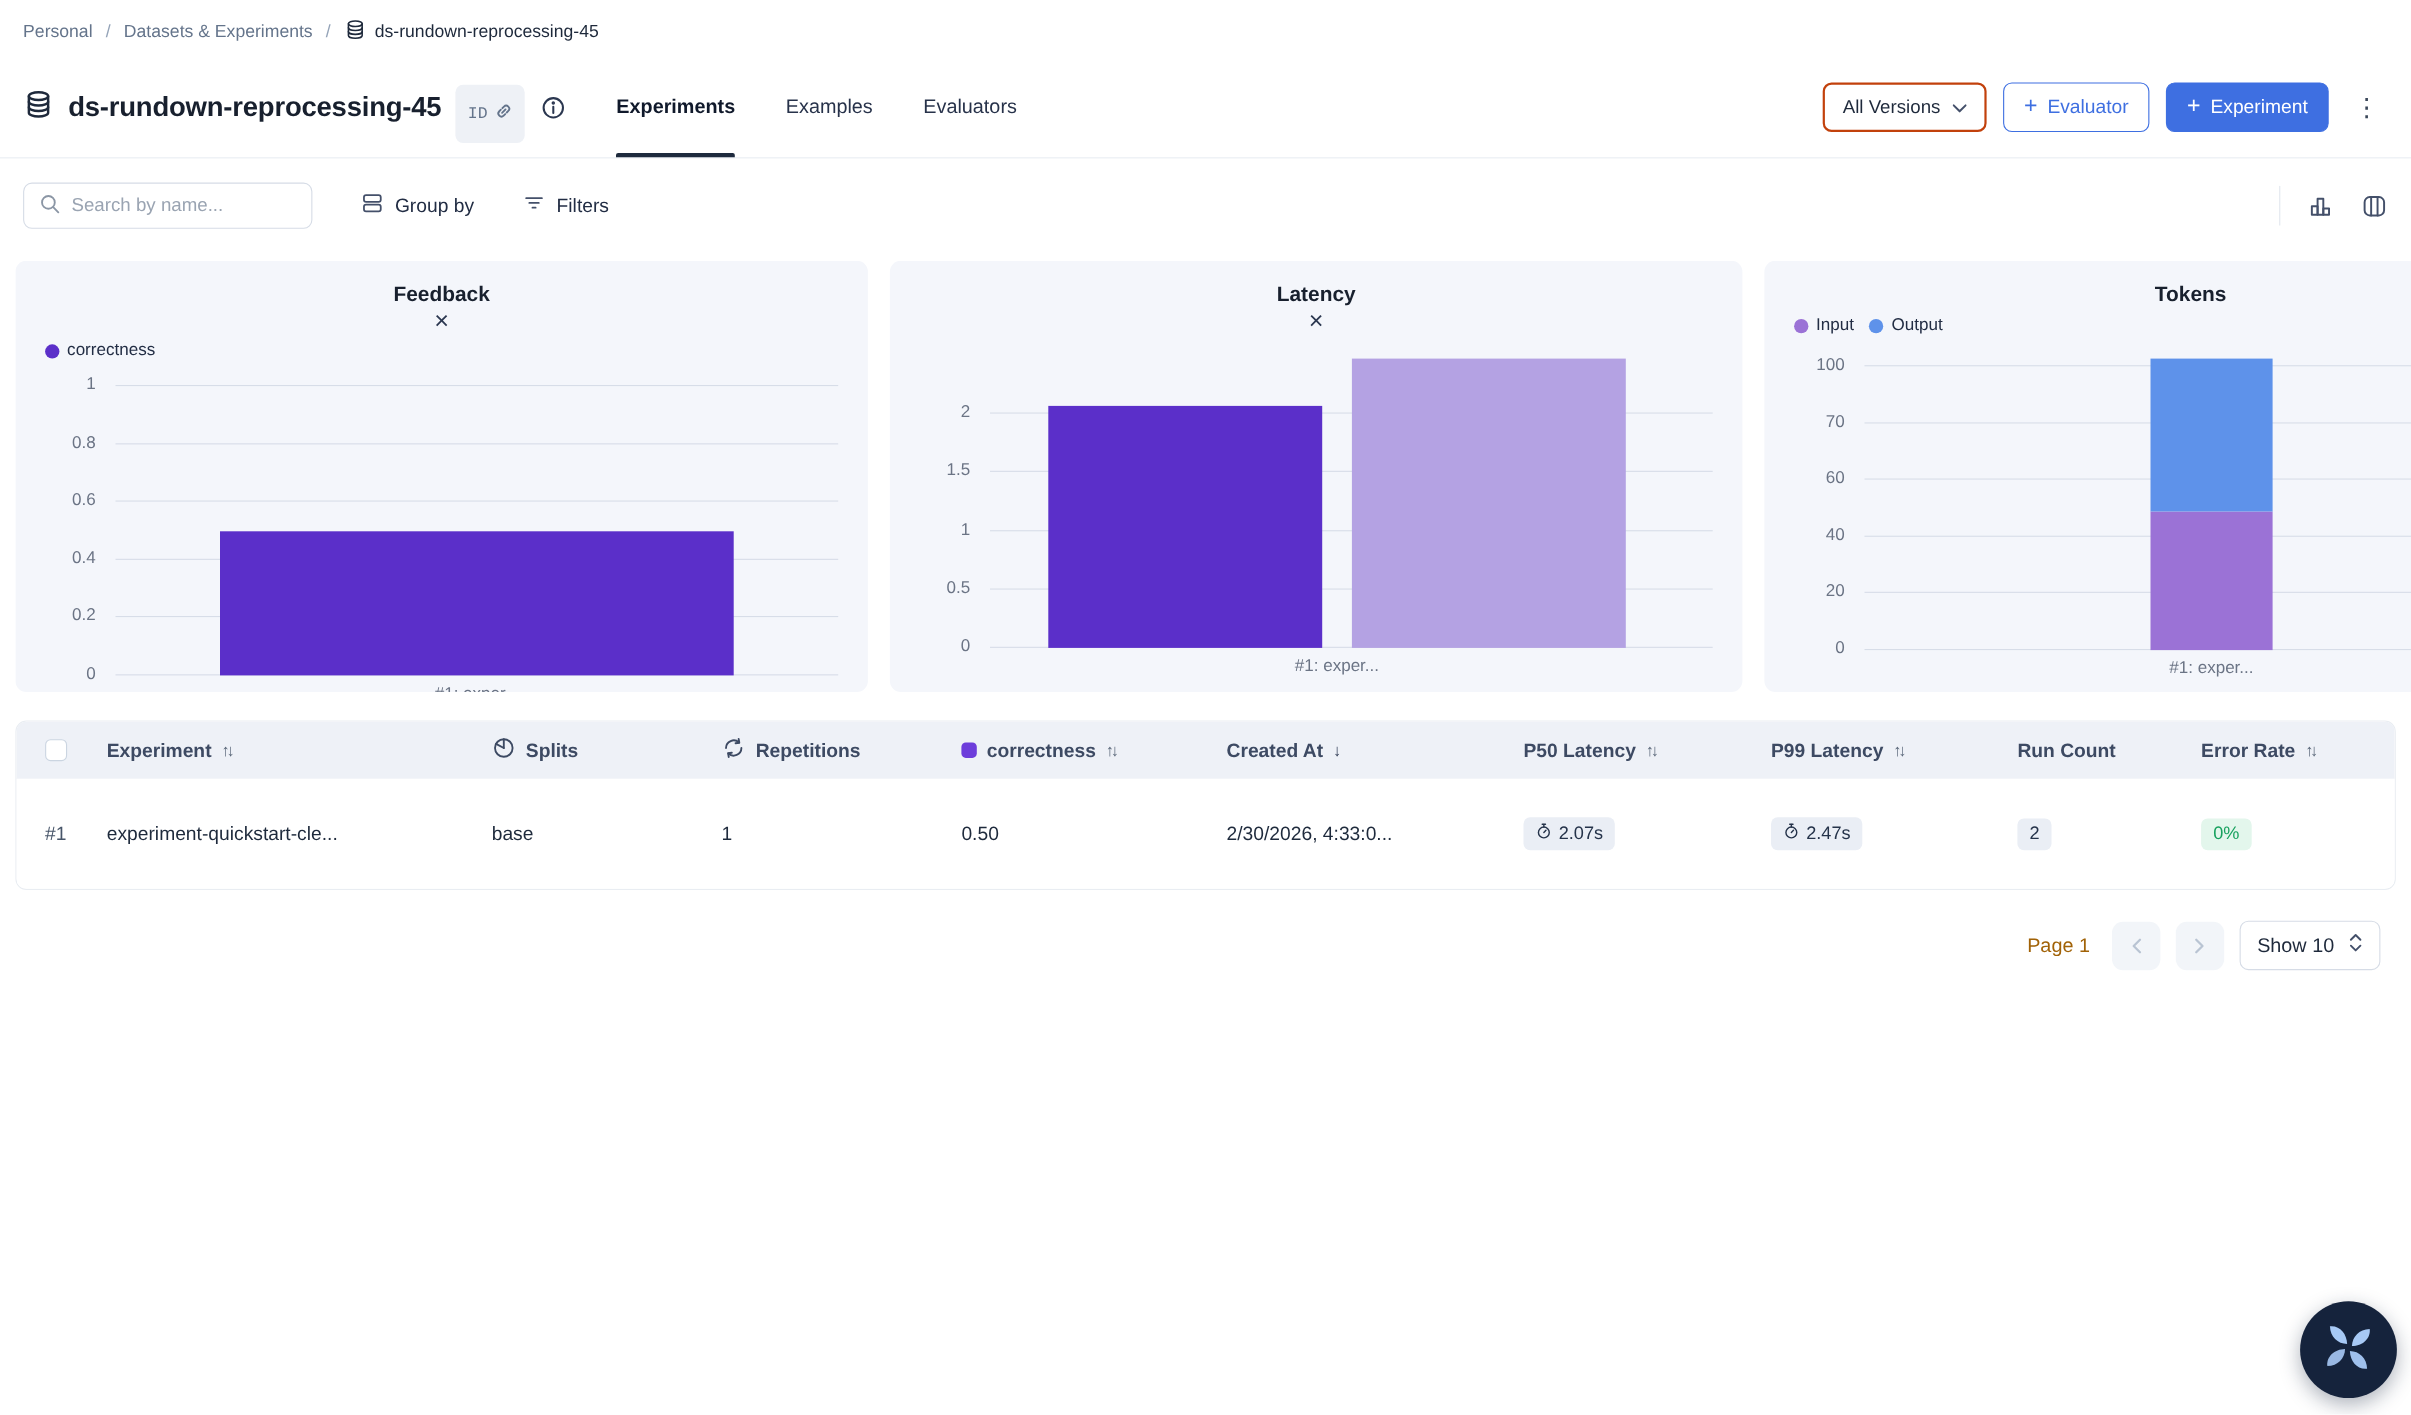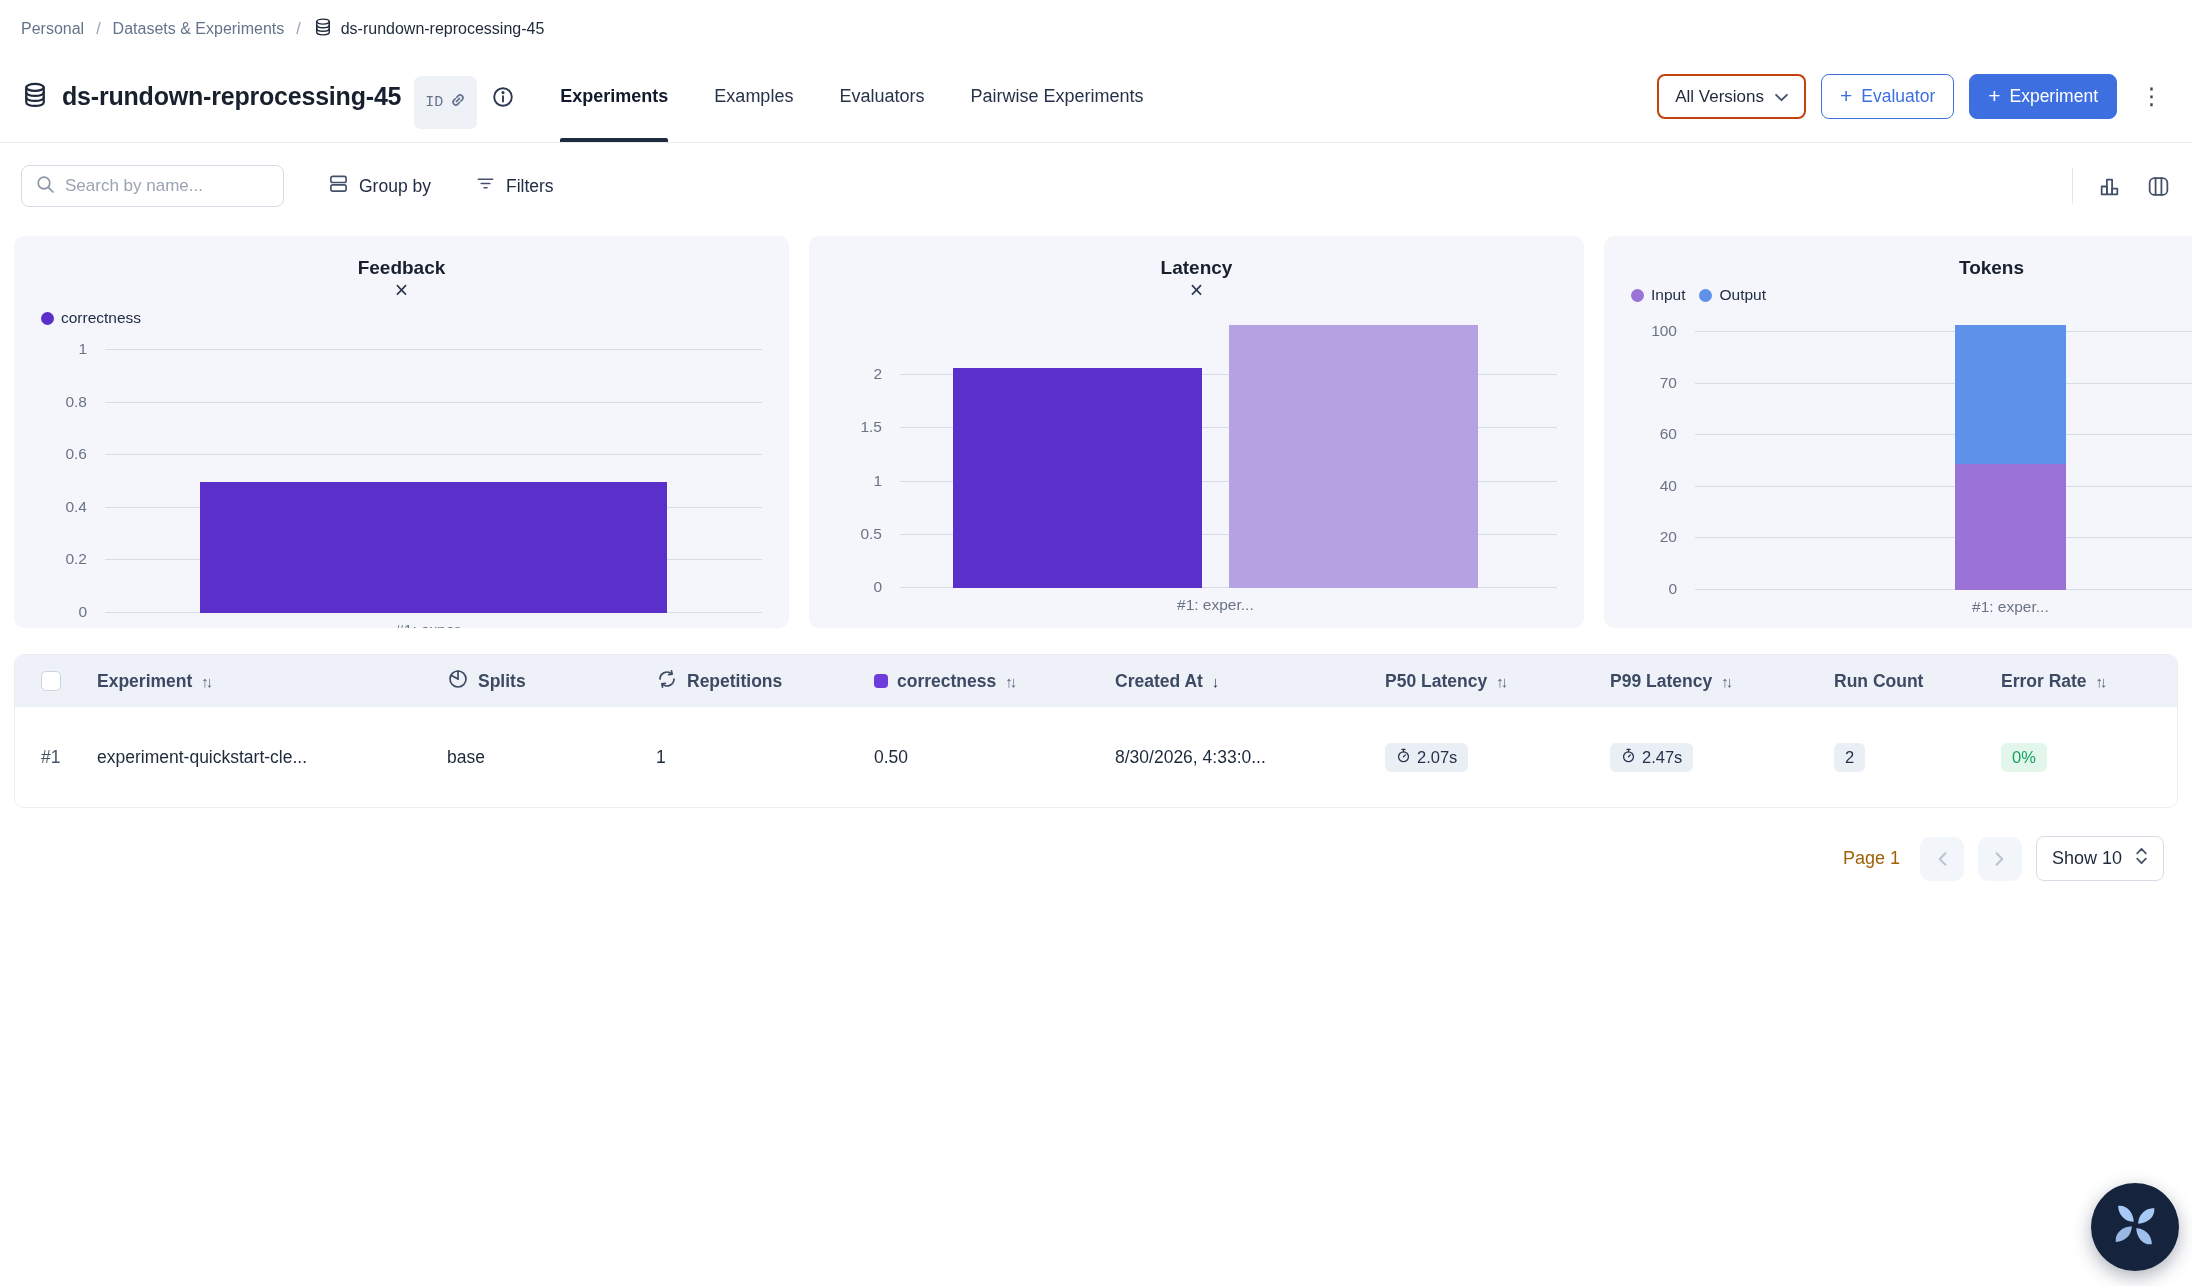--- a/index.html
+++ b/index.html
@@ -152,21 +152,20 @@
             <path d="M10 9.2v5"></path>
             <circle cx="10" cy="6" r="0.6" fill="#2b3750"></circle>
           </svg>
       </span>
     </div>
 
     <div class="tabs">
       <div class="tab active">Experiments</div>
       <div class="tab">Examples</div>
       <div class="tab">Evaluators</div>
-      <div class="tab">Pairwise Experiments</div>
     </div>
 
     <div class="header-actions">
       <div class="versions-select">
         <span>All Versions</span>
         <span>
           <svg width="13" height="9" viewBox="0 0 12 8" class="ic" style="stroke:#44506a">
               <path d="M1 1.5l5 5 5-5"></path>
             </svg>
         </span>
@@ -403,21 +402,21 @@
         <span class="sort-icon">↑↓</span>
       </div>
     </div>
 
     <div class="trow tbody-row">
       <div class="cell row-index">#1</div>
       <div class="cell cell-name">experiment-quickstart-cle...</div>
       <div class="cell">base</div>
       <div class="cell">1</div>
       <div class="cell">0.50</div>
-      <div class="cell">8/30/2026, 4:33:0...</div>
+      <div class="cell">2/30/2026, 4:33:0...</div>
       <div>
         <span class="pill">
           <span>
             <svg width="15" height="15" viewBox="0 0 14 14" class="ic" style="stroke:#25334a;stroke-width:1.2">
                 <circle cx="7" cy="8.2" r="4.6"></circle>
                 <path d="M5.6 1.3h2.8"></path>
                 <path d="M7 1.5v2"></path>
                 <path d="M7 8.2l1.8-1.8"></path>
               </svg>
           </span>

